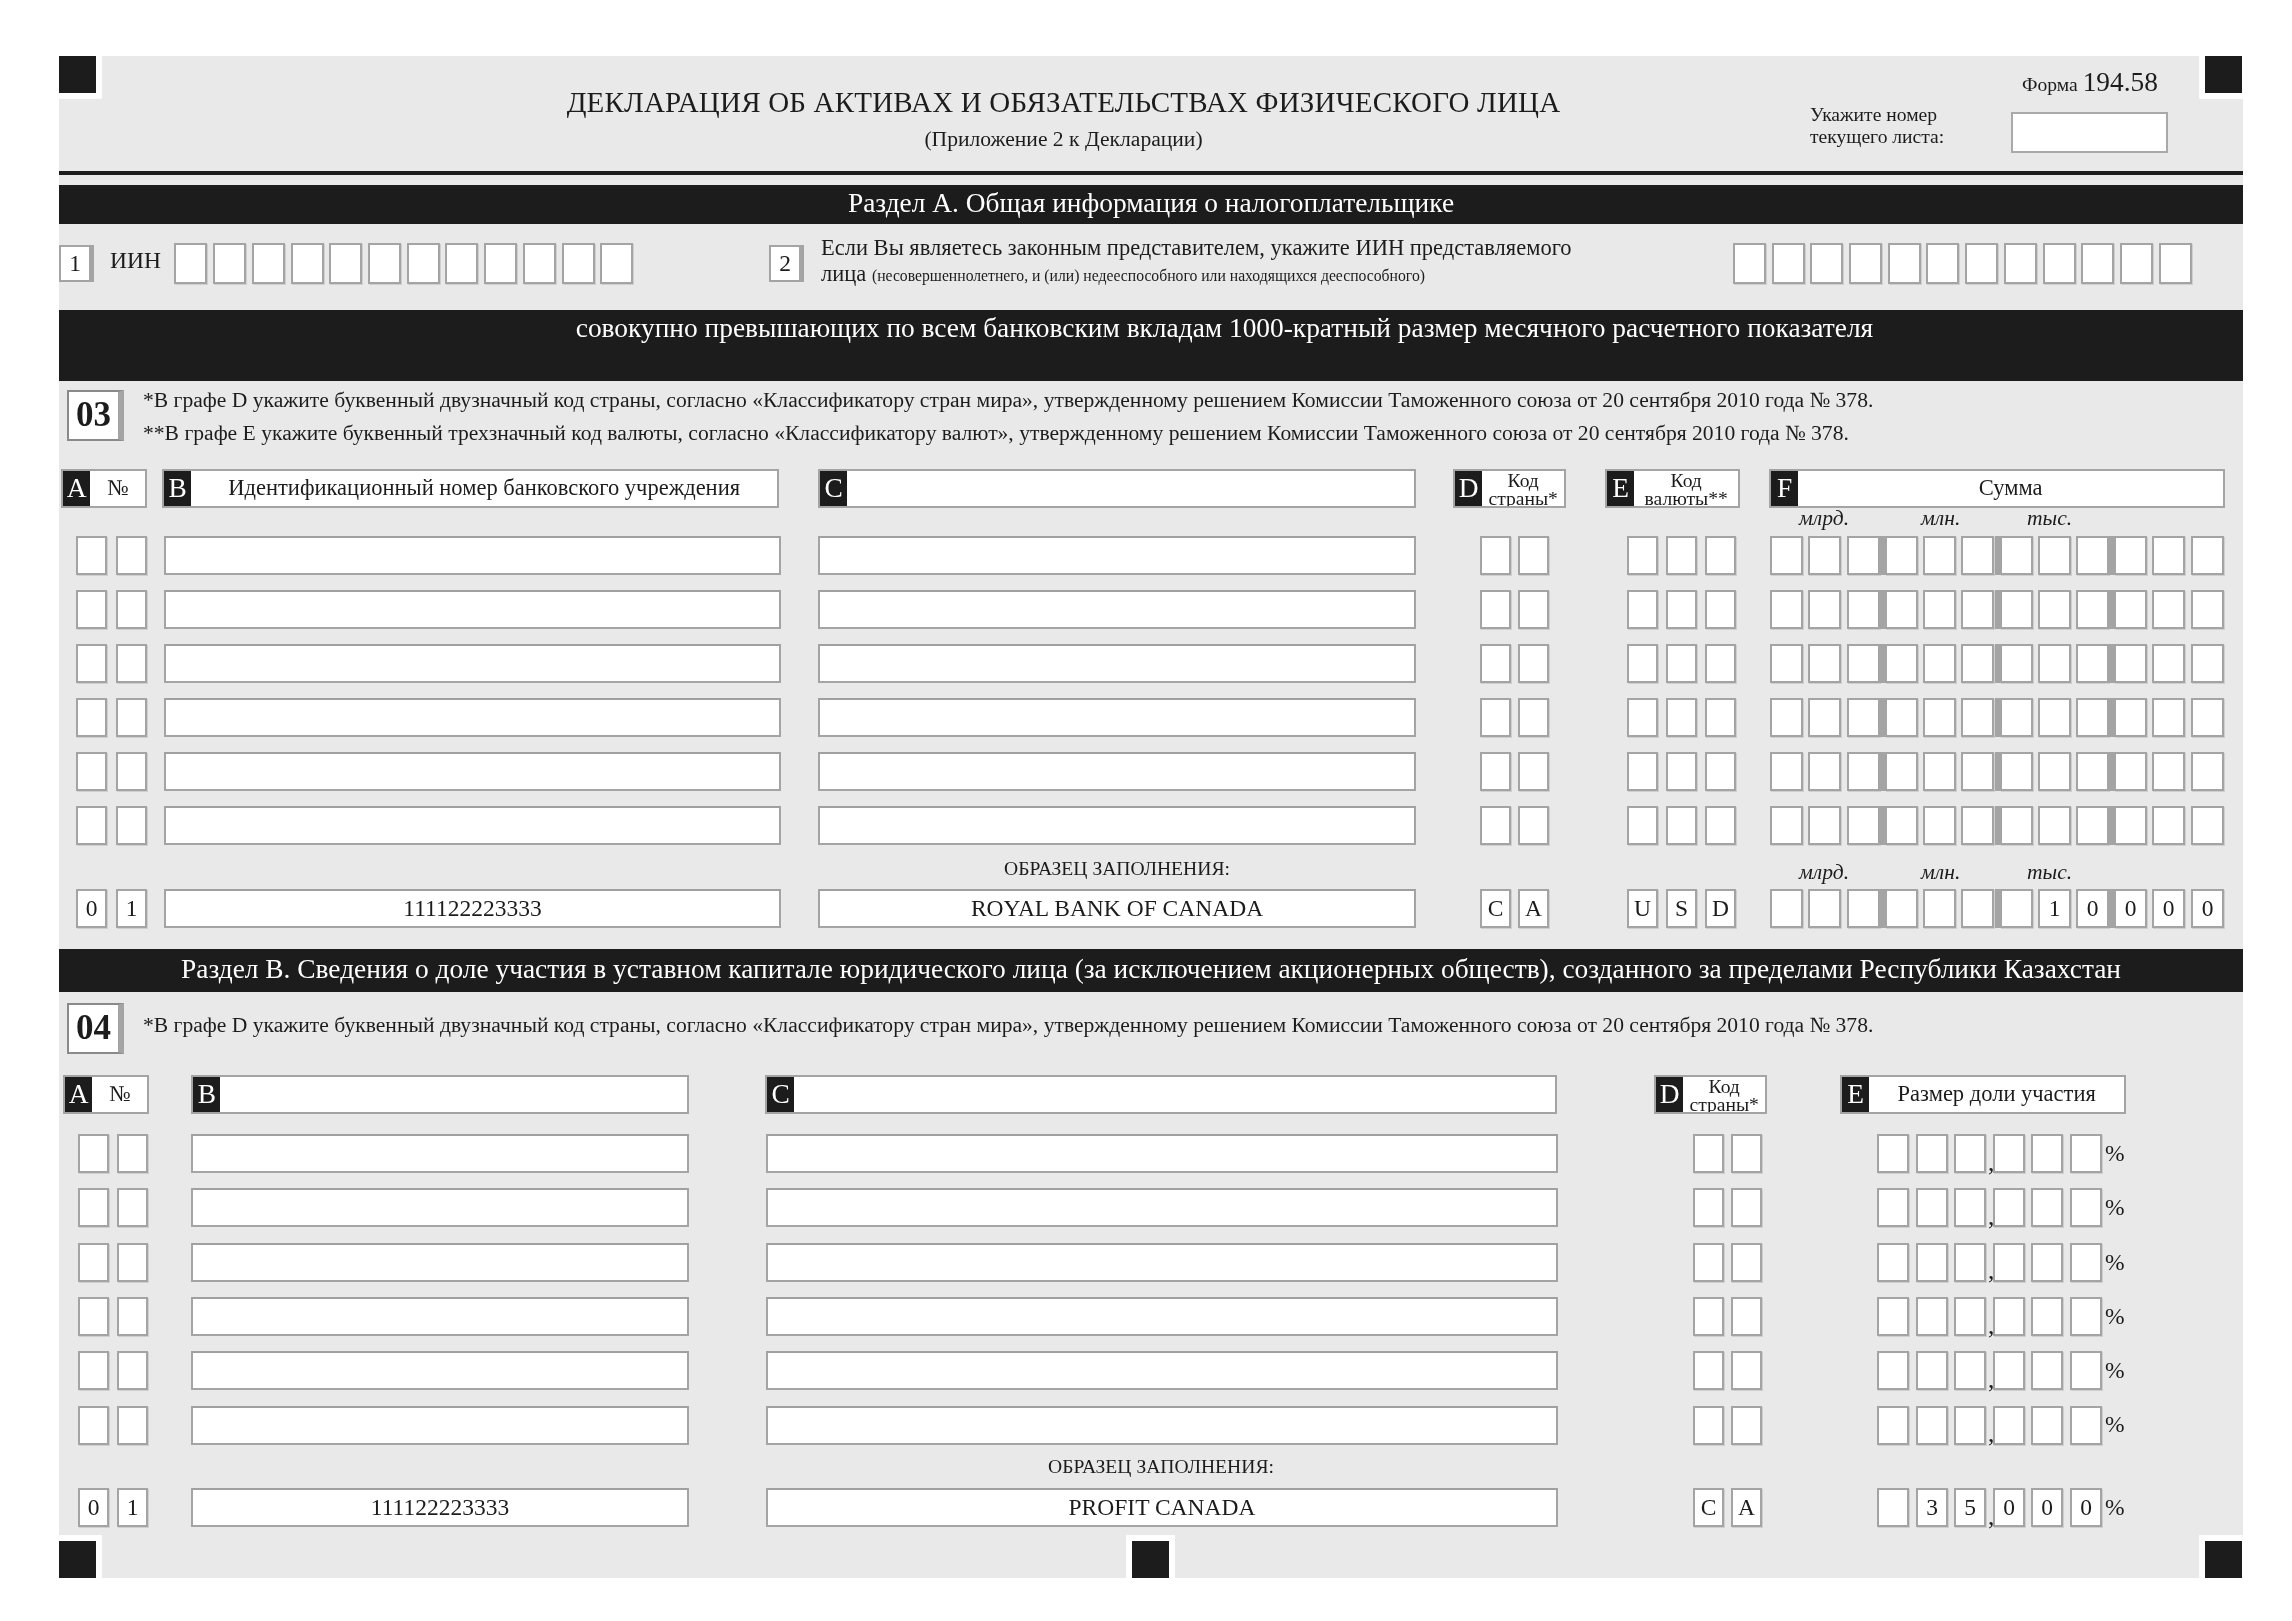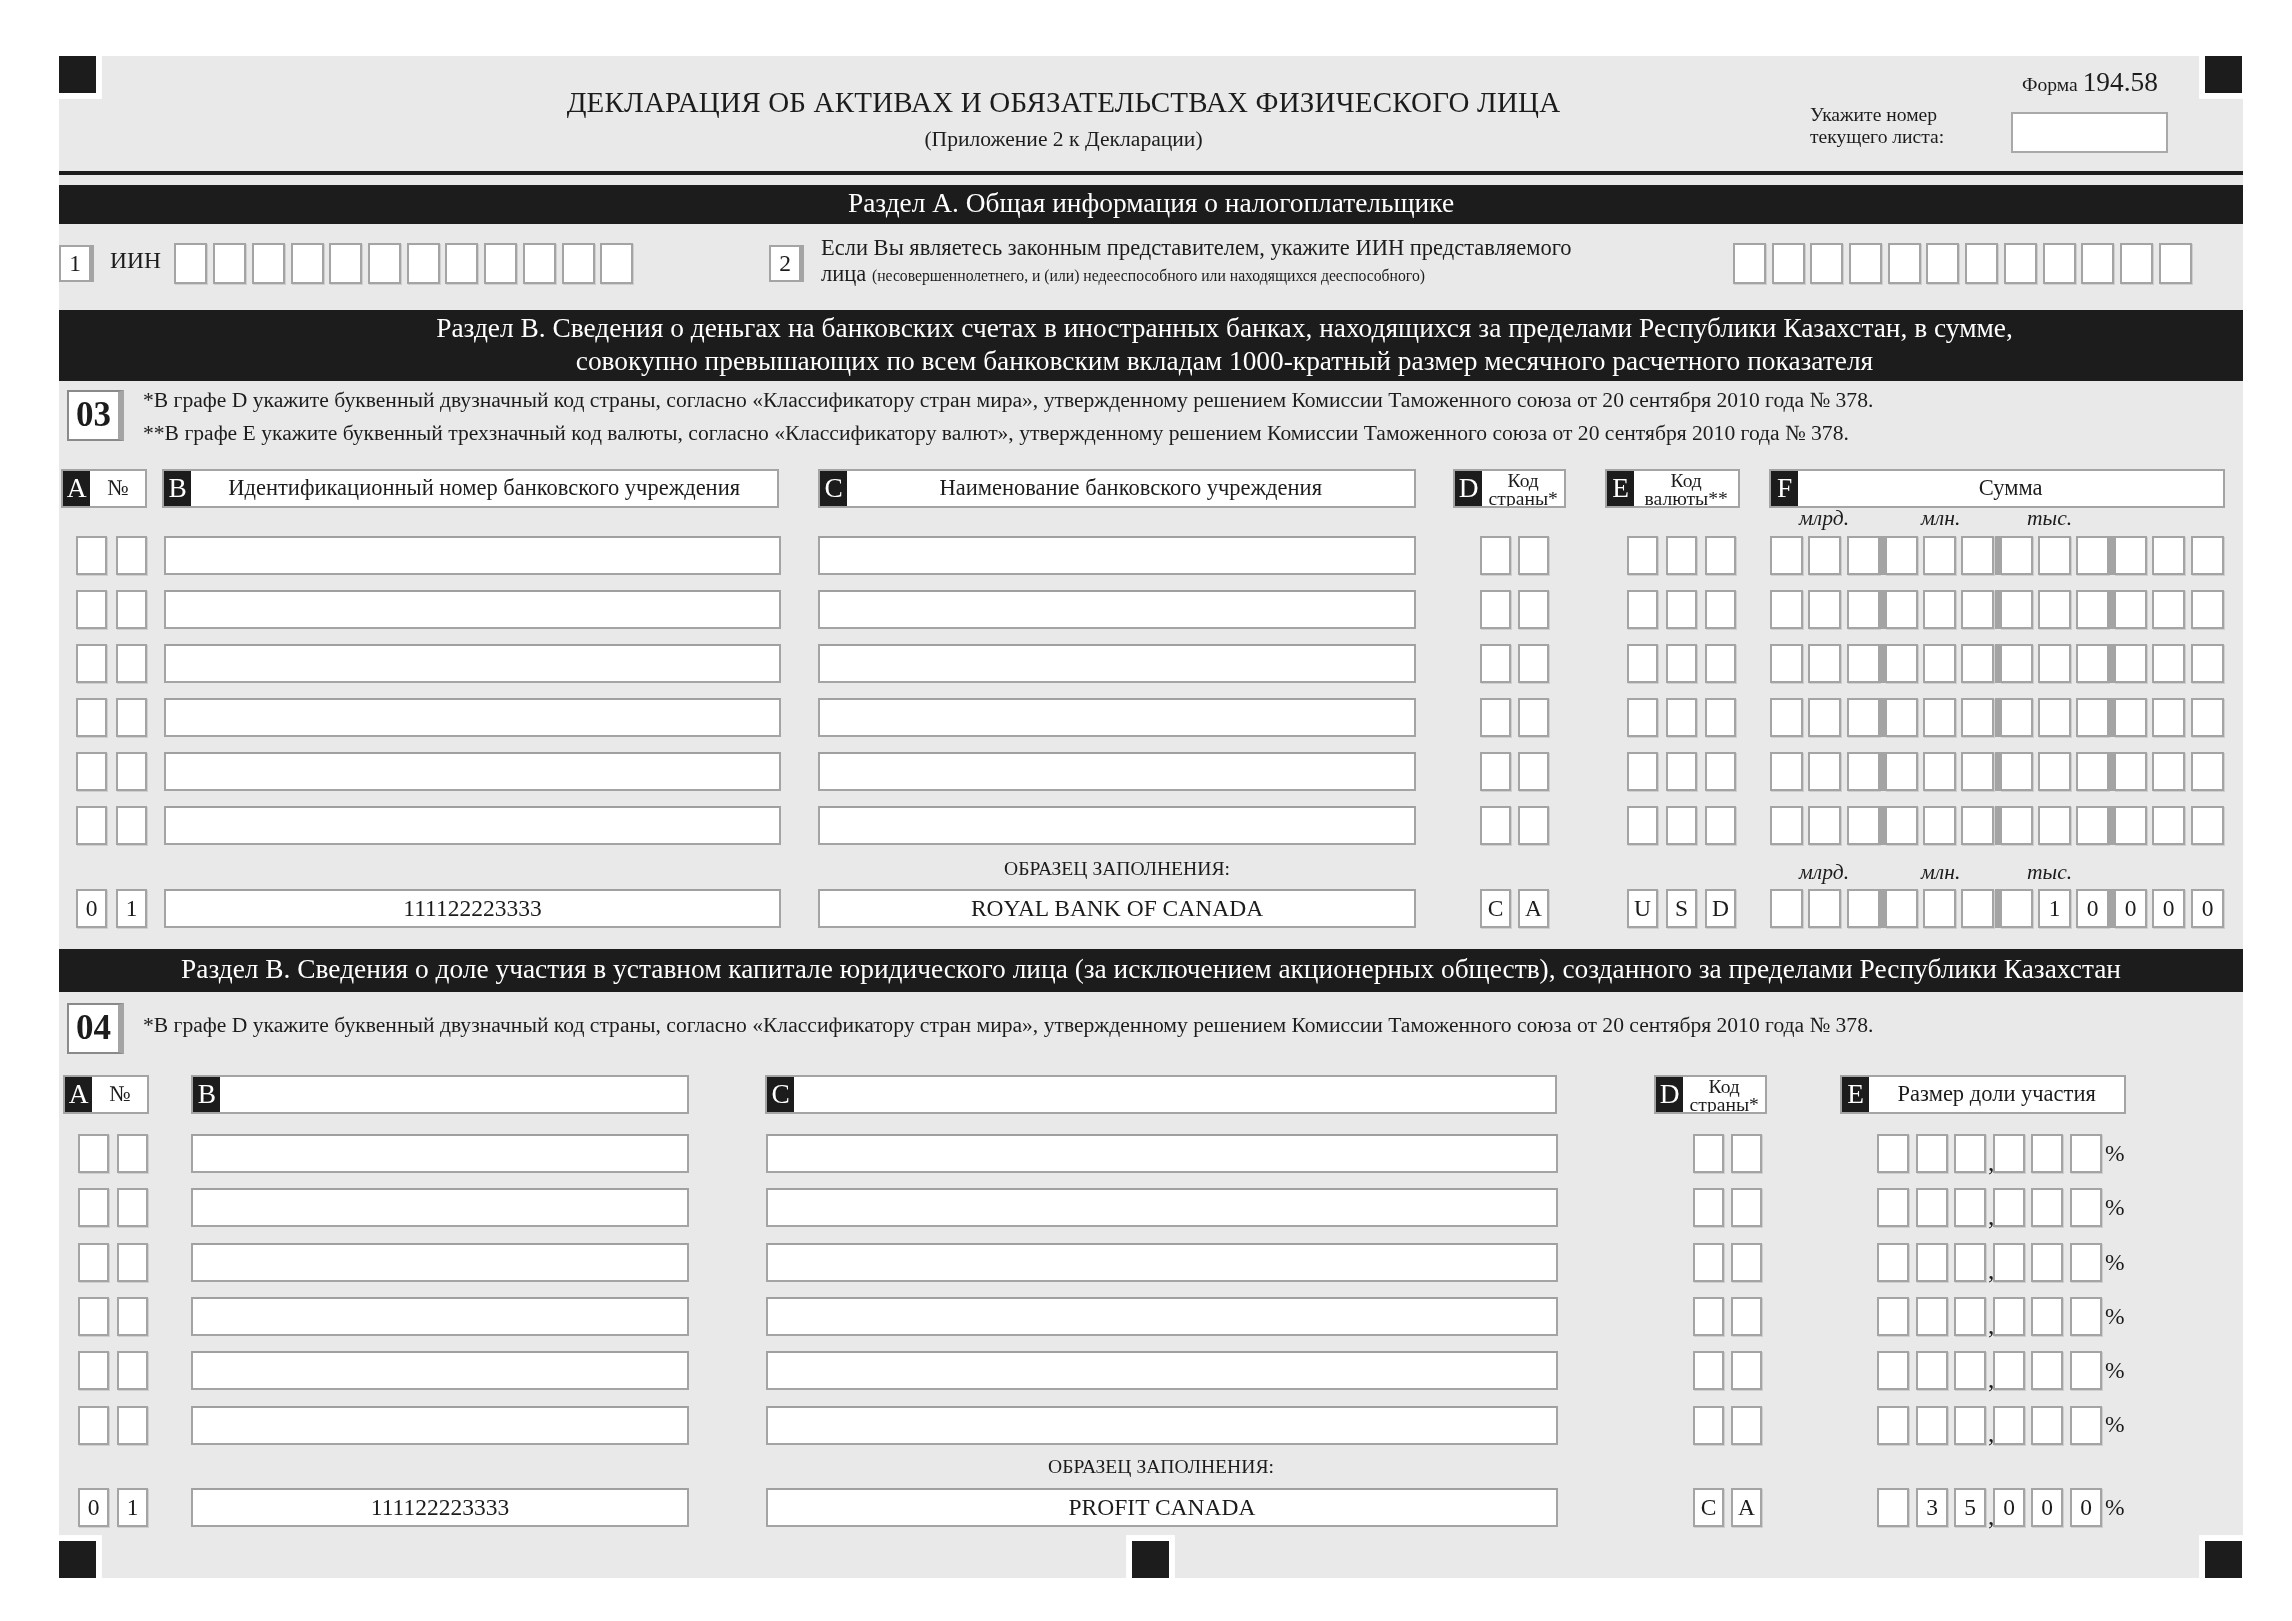--- a/index.html
+++ b/index.html
@@ -88,38 +88,36 @@
     <div class="box" style="left:1926px;top:243px;width:33px;height:41px;"></div>
     <div class="box" style="left:1965px;top:243px;width:33px;height:41px;"></div>
     <div class="box" style="left:2004px;top:243px;width:33px;height:41px;"></div>
     <div class="box" style="left:2043px;top:243px;width:33px;height:41px;"></div>
     <div class="box" style="left:2081px;top:243px;width:33px;height:41px;"></div>
     <div class="box" style="left:2120px;top:243px;width:33px;height:41px;"></div>
     <div class="box" style="left:2159px;top:243px;width:33px;height:41px;"></div>
   </div>
 
 <div class="abs bar" style="top:310px;height:71px;line-height:33px;padding-top:2px;padding-left:147px;">
-  <div>Раздел B. Сведения о деньгах на банковских счетах в иностранных банках, находящихся за пределами Республики Казахстан, в сумме,</div>
   <div>совокупно превышающих по всем банковским вкладам 1000-кратный размер месячного расчетного показателя</div>
 </div>
 <div class="secnum" style="left:67px;top:390px;">03</div>
 <div class="note" style="left:143px;top:388px;">*В графе D укажите буквенный двузначный код страны, согласно «Классификатору стран мира», утвержденному решением Комиссии Таможенного союза от 20 сентября 2010 года № 378.</div>
 <div class="note" style="left:143px;top:421px;">**В графе E укажите буквенный трехзначный код валюты, согласно «Классификатору валют», утвержденному решением Комиссии Таможенного союза от 20 сентября 2010 года № 378.</div>
 
 <div class="colhead" style="left:61px;top:469px;width:86px;">
     <span class="letter">A</span>
     <span class="txt">№</span>
   </div>
 <div class="colhead" style="left:162px;top:469px;width:617px;">
     <span class="letter">B</span>
     <span class="txt">Идентификационный номер банковского учреждения</span>
   </div>
 <div class="colhead" style="left:818px;top:469px;width:598px;">
     <span class="letter">C</span>
-    <span class="txt">Наименование банковского учреждения</span>
   </div>
 <div class="colhead two" style="left:1453px;top:469px;width:113px;">
     <span class="letter">D</span>
     <span class="txt"><span>Код</span><br><span>страны*</span></span>
   </div>
 <div class="colhead two" style="left:1605px;top:469px;width:135px;">
     <span class="letter">E</span>
     <span class="txt"><span>Код</span><br><span>валюты**</span></span>
   </div>
 <div class="colhead" style="left:1769px;top:469px;width:456px;">

